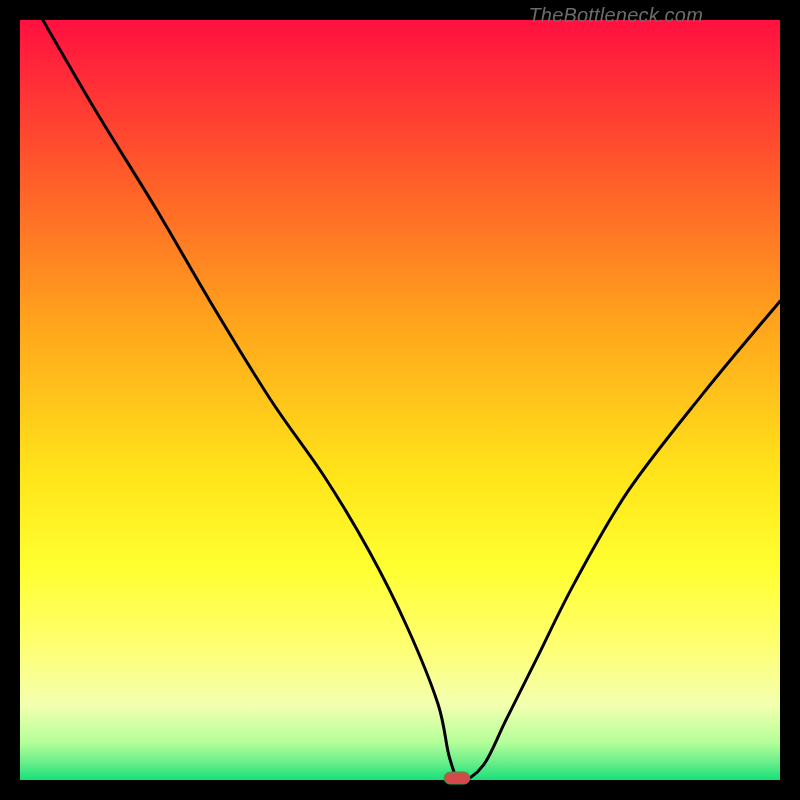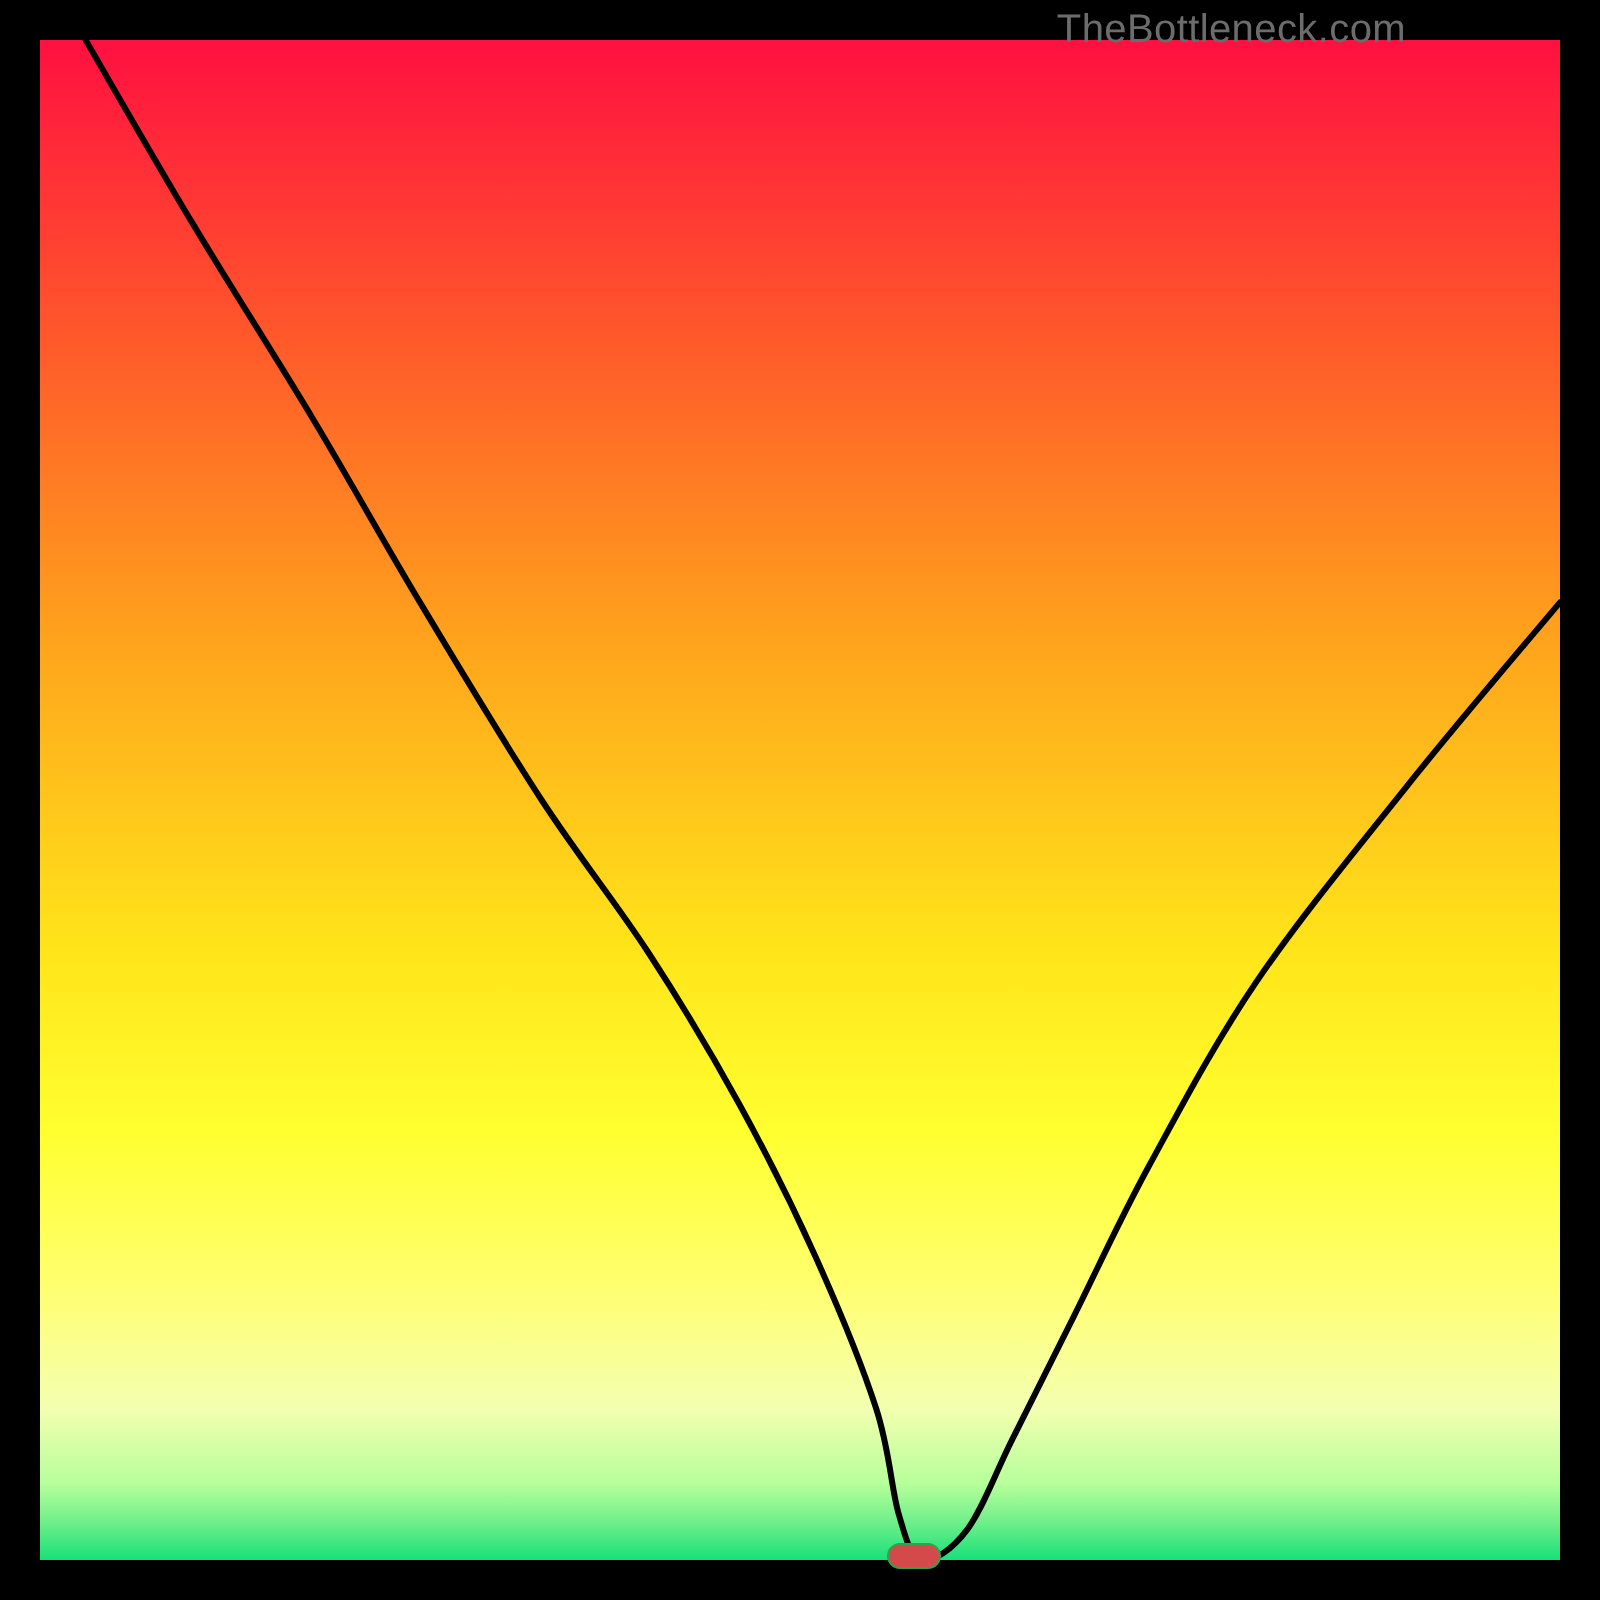--- a/index.html
+++ b/index.html
@@ -7,20 +7,21 @@
     padding: 0;
     width: 800px;
     height: 800px;
     background: #000;
     overflow: hidden;
   }
   .chart-wrap {
     position: relative;
     width: 711px;
     height: 800px;
+    font-style: italic;
   }
   svg {
     display: block;
   }
   .attrib {
     position: absolute;
     top: 4px;
     right: 8px;
     font-family: Arial, Helvetica, sans-serif;
     font-size: 20px;

